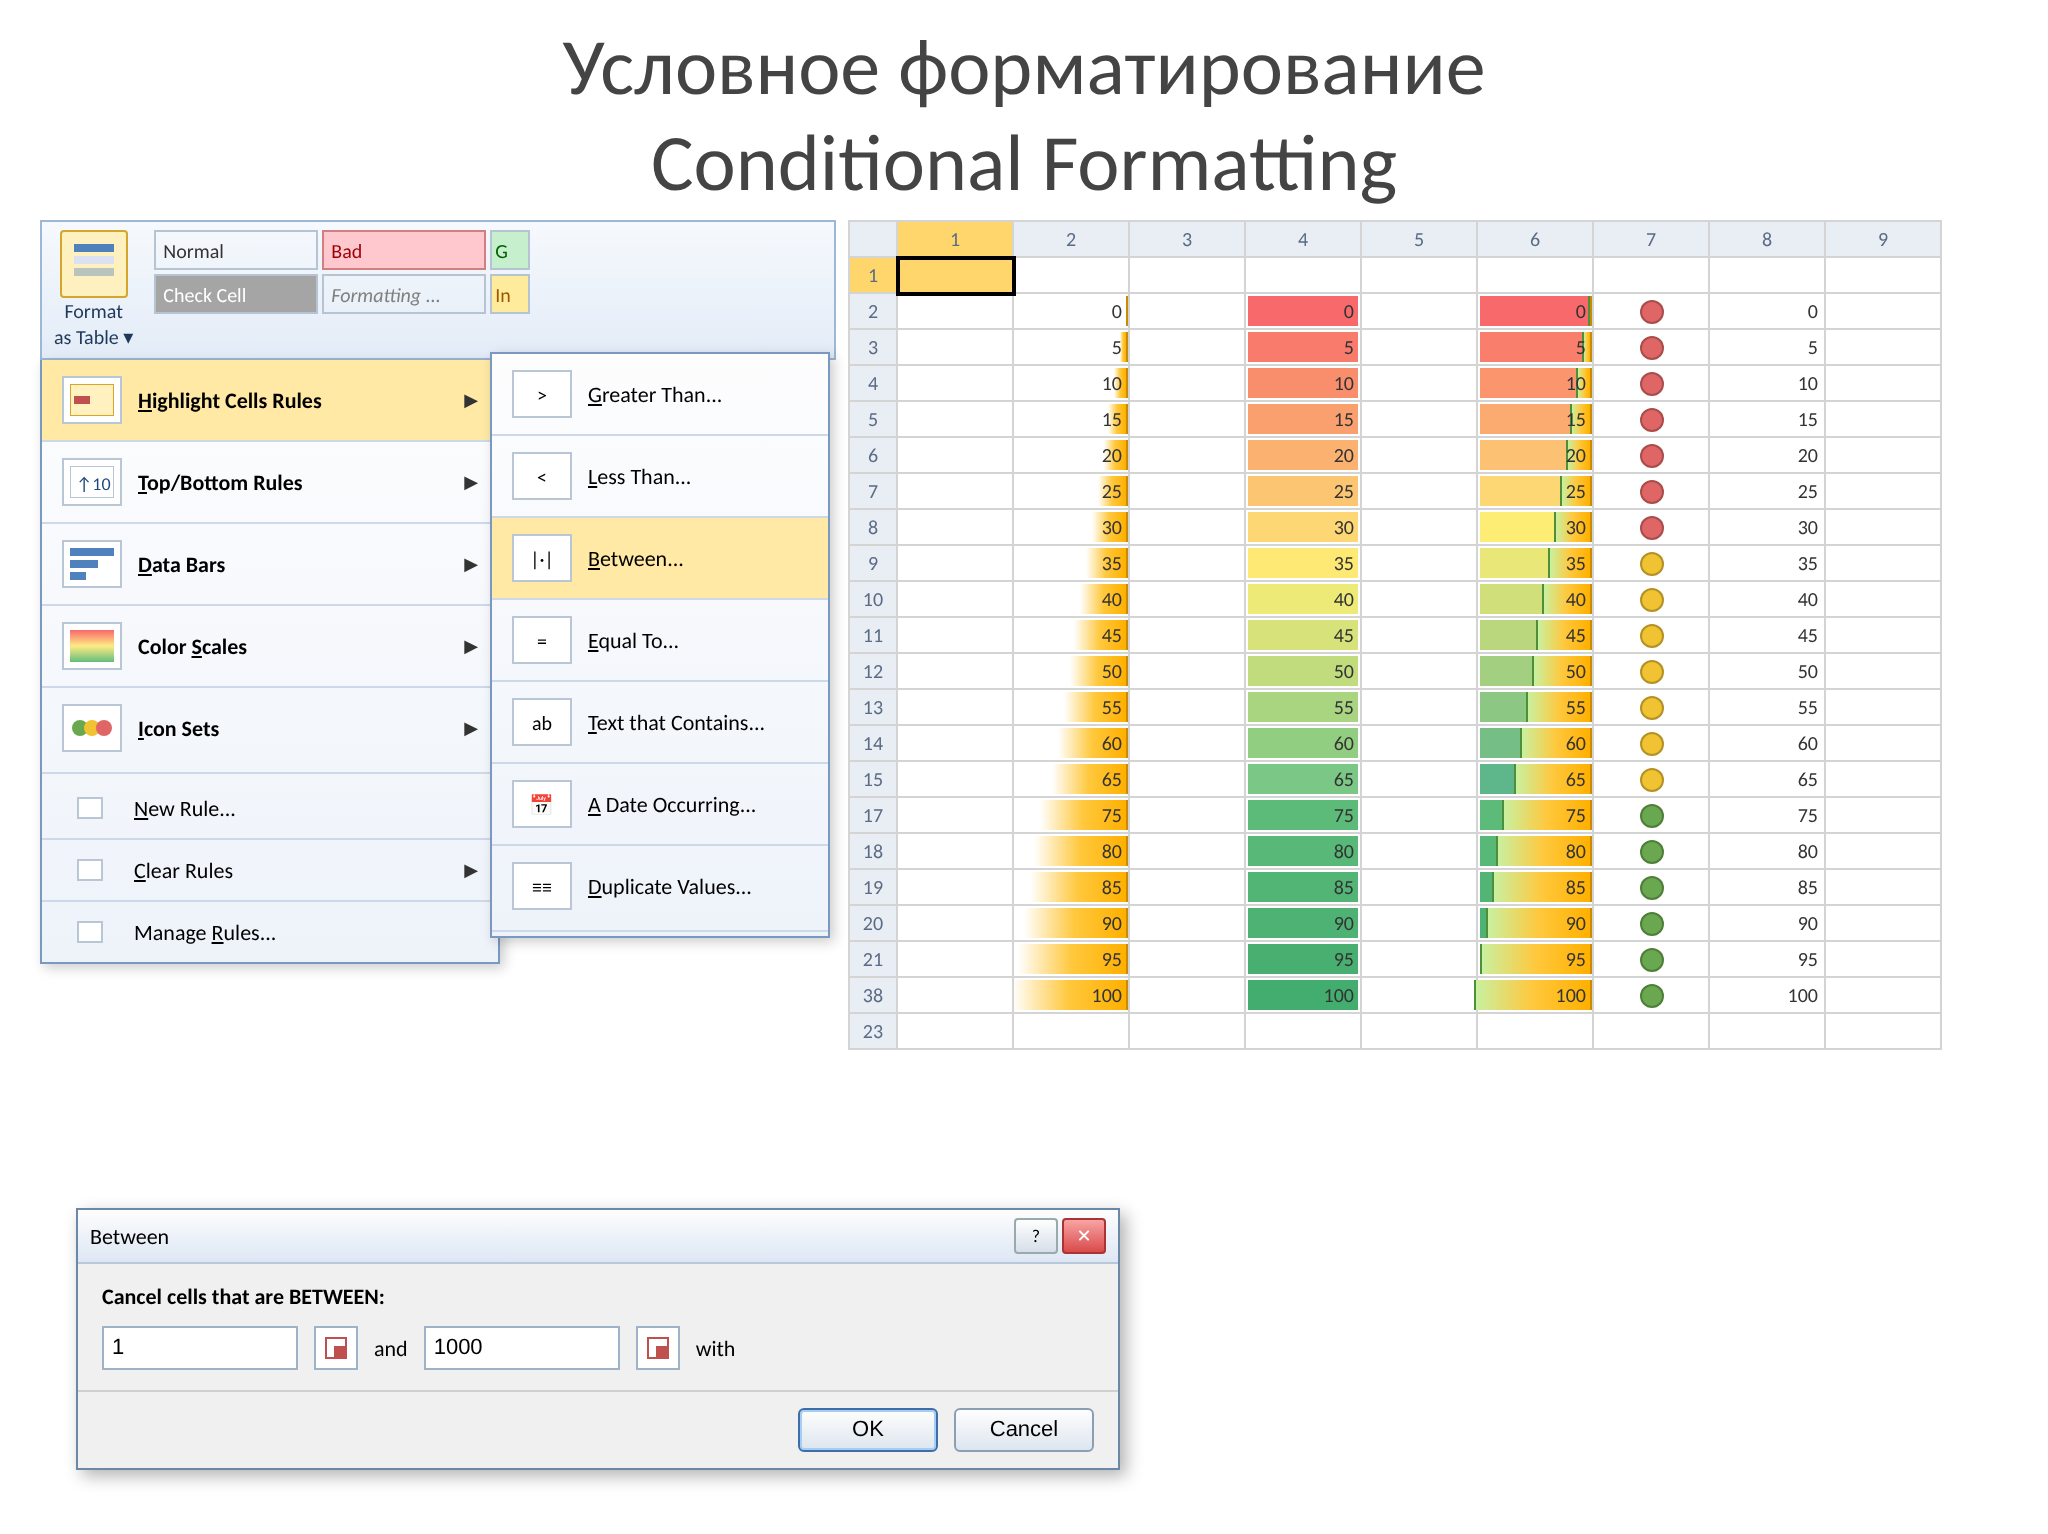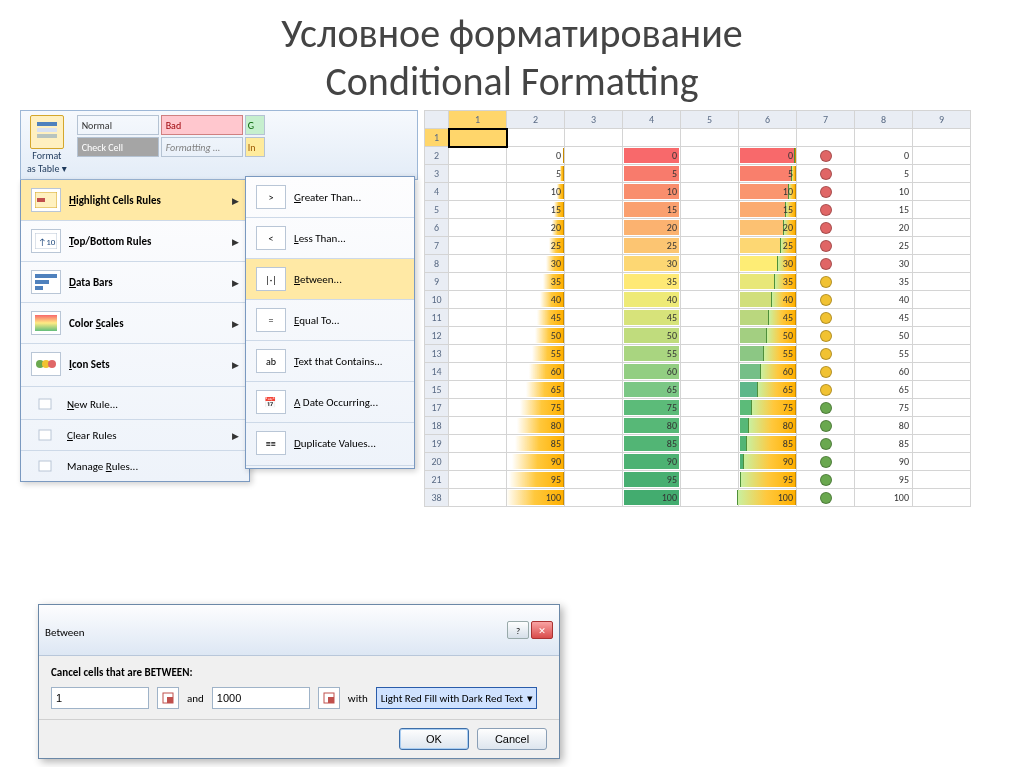--- a/index.html
+++ b/index.html
@@ -99,22 +99,22 @@
 
   
   .dialog {
     position:absolute; left:38px; top:604px; width:520px;
     background:#f0f0f0; border:1px solid #6b88a7;
     box-shadow:3px 3px 8px rgba(0,0,0,0.3);
     font-size:11px;
   }
   .dlg-titlebar {
     background:linear-gradient(#fdfdfe,#dde7f4);
-    border-bottom:1px solid #b8c7da; padding:16px 6px;
-    display:flex; align-items:flex-end;
+    border-bottom:1px solid #b8c7da; padding:4px 6px;
+    display:flex; align-items:center;
   }
   .dlg-titlebar .winbtns { margin-left:auto; display:flex; gap:2px; }
   .winbtn { width:20px; height:16px; border:1px solid #9aa; background:linear-gradient(#fefefe,#d6dfe9); font-size:9px; display:flex; align-items:center; justify-content:center; border-radius:2px;}
   .winbtn.close { background:linear-gradient(#f9a3a3,#d94b4b); color:#fff; border-color:#a33;}
   .dlg-body { padding:10px 12px; }
   .dlg-row { display:flex; align-items:center; gap:8px; margin-top:8px;}
   .dlg-input { width:88px; height:20px; border:1px solid #9fb3c8; background:#fff; padding:0 4px; font-size:11px; }
   .picker-btn { width:20px; height:20px; border:1px solid #9fb3c8; background:#fff; display:flex; align-items:center; justify-content:center;}
   .dlg-select { height:20px; border:1px solid #2a5caa; background:#cfe2ff; padding:0 4px; font-size:11px; display:flex; align-items:center; gap:4px;}
   .dlg-btns { display:flex; gap:8px; justify-content:flex-end; padding:8px 12px; border-top:1px solid #d0d0d0;}
@@ -545,20 +545,32 @@
           <tr>
             <td class="rownum">38</td>
             <td></td>
             <td><span class="databar-fill" style="width:100%;"></span><span class="cell-text">100</span></td>
             <td></td>
             <td><span class="colorscale" style="background:#43ac6f;"></span><span class="cell-text">100</span></td>
             <td></td>
             <td><span class="colorscale" style="background:#ffb000;"></span><span class="databar-fill col6" style="width:100%;"></span><span class="cell-text">100</span></td>
             <td style="text-align:center;"><span class="dot" style="background:#6aa84f;"></span></td>
             <td>100</td>
+            <td></td>
+          </tr>
+          <tr>
+            <td class="rownum">23</td>
+            <td></td>
+            <td></td>
+            <td></td>
+            <td></td>
+            <td></td>
+            <td></td>
+            <td></td>
+            <td></td>
             <td></td>
           </tr>
         </tbody>
     </table>
   </div>
 </div>
 
 <div class="dialog">
   <div class="dlg-titlebar">
     <span>Between</span>
@@ -579,23 +591,19 @@
       </div>
       <span>and</span>
       <input class="dlg-input" value="1000" style="">
       <div class="picker-btn">
         <svg width="12" height="12">
             <rect x="1" y="1" width="10" height="10" fill="none" stroke="#c0504d"></rect>
             <rect x="5" y="5" width="6" height="6" fill="#c0504d"></rect>
           </svg>
       </div>
       <span>with</span>
-      <div class="dlg-select">
-        <span>Light Red Fill with Dark Red Text</span>
-          <span>▾</span>
-      </div>
     </div>
   </div>
   <div class="dlg-btns">
     <button class="btn primary">OK</button>
     <button class="btn">Cancel</button>
   </div>
 </div>
 
 </body></html>

